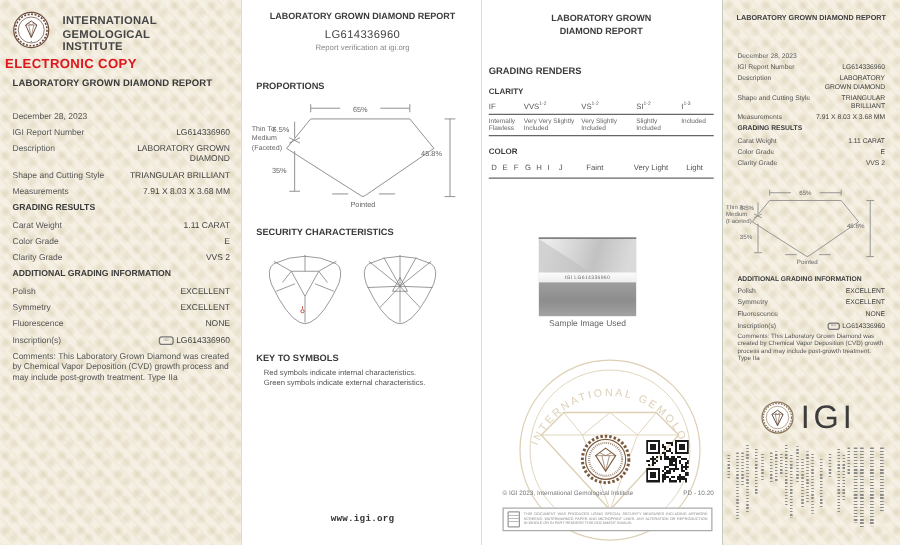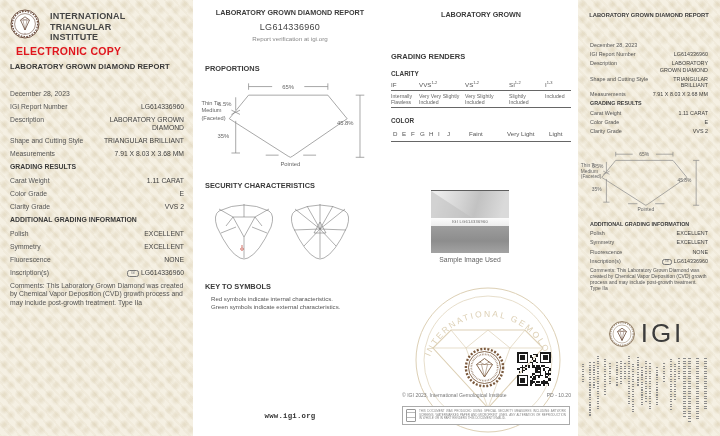--- a/index.html
+++ b/index.html
@@ -91,24 +91,24 @@
     <svg class="abs" style="left:9px;top:8px" width="32" height="32" viewBox="0 0 32 32">
       <circle cx="16" cy="16" r="14" fill="#fff" stroke="#6d4f3f" stroke-width="1"></circle>
       <circle cx="16" cy="16" r="12.6" fill="none" stroke="#6d4f3f" stroke-width="1.3" stroke-dasharray="1.6 1.2"></circle>
       <circle cx="16" cy="16" r="10.4" fill="none" stroke="#6d4f3f" stroke-width="0.6"></circle>
       <path d="M11.5,12 L16,8.8 L20.5,12 L16,22 Z" fill="none" stroke="#6d4f3f" stroke-width="0.8"></path>
       <path d="M11.5,12 L20.5,12 M13.5,10.5 L16,12 L18.5,10.5 M16,22 L14,12 M16,22 L18,12" stroke="#6d4f3f" stroke-width="0.45" fill="none"></path>
       <circle cx="16" cy="25.2" r="0.5" fill="#6d4f3f"></circle>
     </svg>
     <div class="abs inst-name" style="left:50px;top:11px">
       <div>INTERNATIONAL</div>
-      <div>TRIANGULAR</div>
+      <div>GEMOLOGICAL</div>
       <div>INSTITUTE</div>
     </div>
-    <div class="abs ecopy" style="left:16px;top:45px">ELECTRONIC COPY</div>
+    <div class="abs ecopy" style="left:4px;top:45px">ELECTRONIC COPY</div>
     <div class="abs p1title" style="left:10px;top:62px">LABORATORY GROWN DIAMOND REPORT</div>
 
     <div class="abs p1body" style="left:10px;top:90px;width:174px">
       <div class="row">
         <span class="lbl">December 28, 2023</span>
       </div>
       <div class="row">
         <span class="lbl">IGI Report Number</span>
         <span class="val">LG614336960</span>
       </div>
@@ -209,20 +209,21 @@
       <div>Red symbols indicate internal characteristics.</div>
       <div>Green symbols indicate external characteristics.</div>
     </div>
 
     <div class="abs website" style="left:8px;top:412px;width:178px;text-align:center">www.igi.org</div>
   </section>
 
   <section class="panel p3">
     <div class="abs p3head">
       <div>LABORATORY GROWN</div>
+      <div>DIAMOND REPORT</div>
     </div>
     <div class="abs b" style="left:6px;top:52px;font-size:7.5px">GRADING RENDERS</div>
     <div class="abs b" style="left:6px;top:70px;font-size:6.4px">CLARITY</div>
 
     <div class="abs scale-wrap">
       <div class="sc-grades">
         <span class="sc-col0"><span>IF</span><sup></sup></span>
         <span class="sc-col1"><span>VVS</span><sup>1-2</sup></span>
         <span class="sc-col2"><span>VS</span><sup>1-2</sup></span>
         <span class="sc-col3"><span>SI</span><sup>1-2</sup></span>

